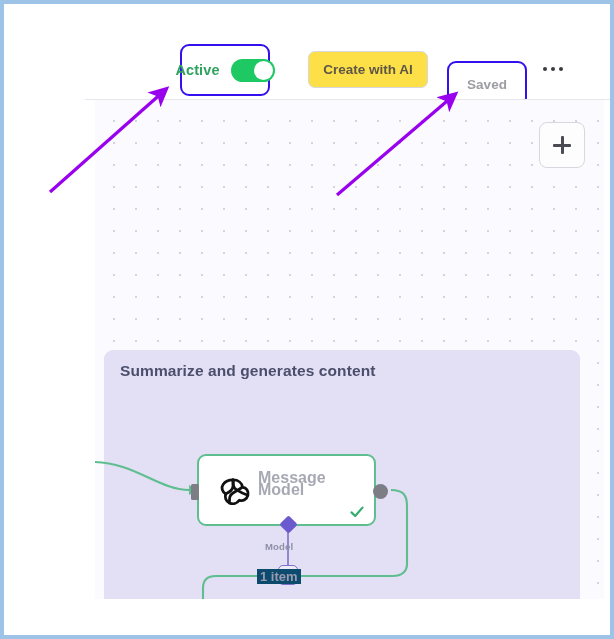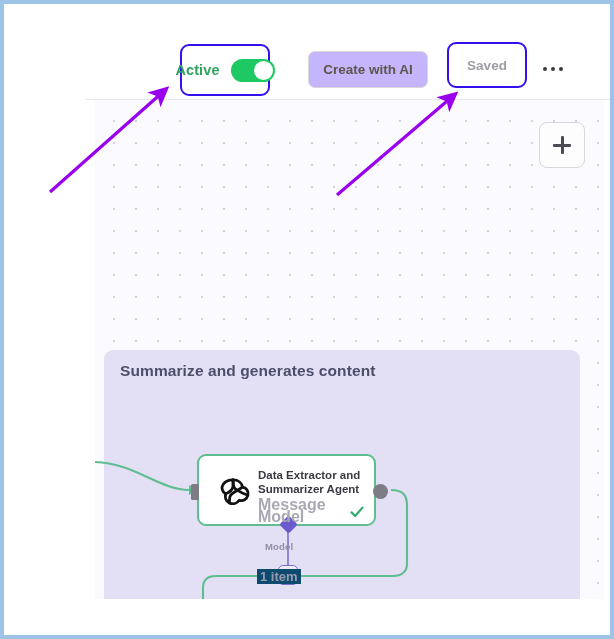--- a/index.html
+++ b/index.html
@@ -66,36 +66,36 @@
     width: 19px; height: 19px;
     border-radius: 50%;
     background: #ffffff;
   }
 
   
   #create-ai-btn {
     position: absolute;
     left: 304px; top: 47px;
     width: 120px; height: 37px;
-    background: #c4b5fd;
+    background: #fde047;
     border: 1px solid #d8d8dc;
     border-radius: 7px;
     display: flex;
     align-items: center;
     justify-content: center;
     font-size: 13.5px;
     font-weight: 700;
     color: #5d5547;
     cursor: pointer;
   }
 
   
   #saved-pill {
     position: absolute;
-    left: 443px; top: 38px;
+    left: 443px; top: 57px;
     width: 80px; height: 46px;
     background: #ffffff;
     border: 2.5px solid #3311ee;
     border-radius: 9px;
     display: flex;
     align-items: center;
     justify-content: center;
     font-size: 13.5px;
     font-weight: 600;
     color: #9c9ca4;
@@ -372,21 +372,20 @@
             <path d="M20 5.5 C20 11 20 14 24 16.5
                      C28 19 31 20.5 36.5 22.5"></path>
             <path d="M12 21 C16.5 18.5 19.5 17 20 12.5
                      C20.5 8 20 6.5 20 5.5"></path>
             <path d="M16 31 C16 25.5 16 22.5 20 20
                      C24 17.5 27 16 30.5 13.5"></path>
           </g>
         </svg>
 
         <div id="agent-text">
-          <div id="agent-title">Data Extractor and Summarizer Agent</div>
           <div id="agent-sub">Message Model</div>
         </div>
 
         <svg id="agent-check" viewBox="0 0 16 16">
           <path d="M2.5 8.4 L6.2 12 L13.5 3.6" fill="none" stroke="#35ac6e" stroke-width="2.2" stroke-linecap="round" stroke-linejoin="round"></path>
         </svg>
       </div>
 
       <div id="tools-label">Model</div>
 

